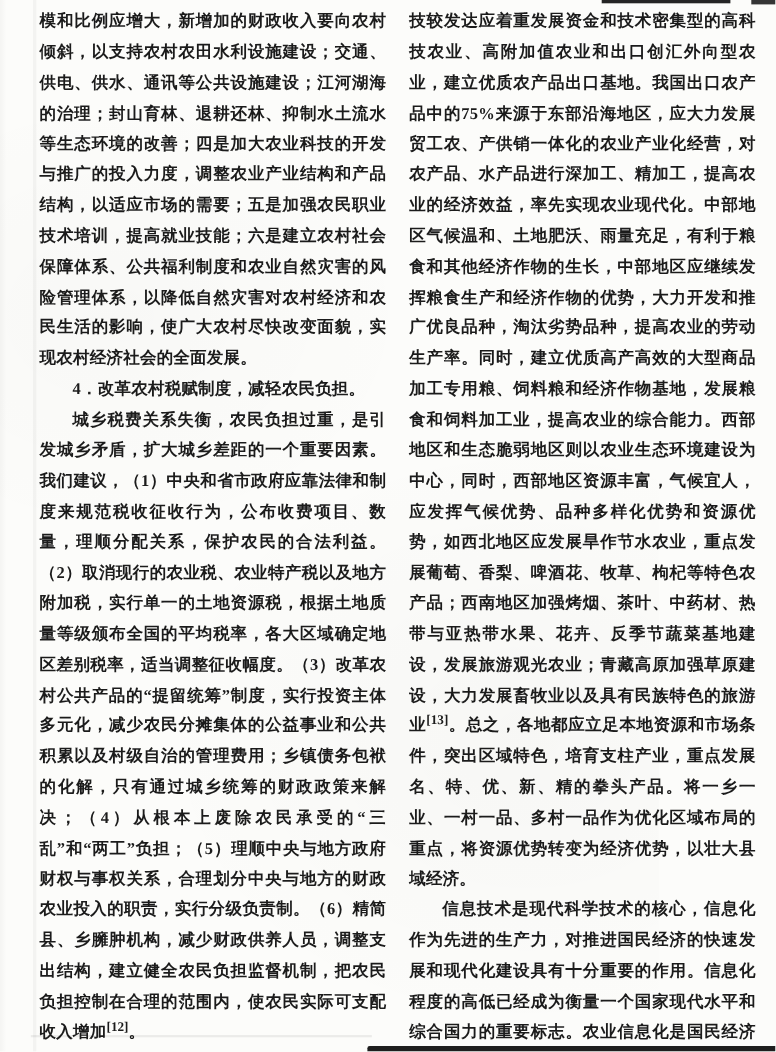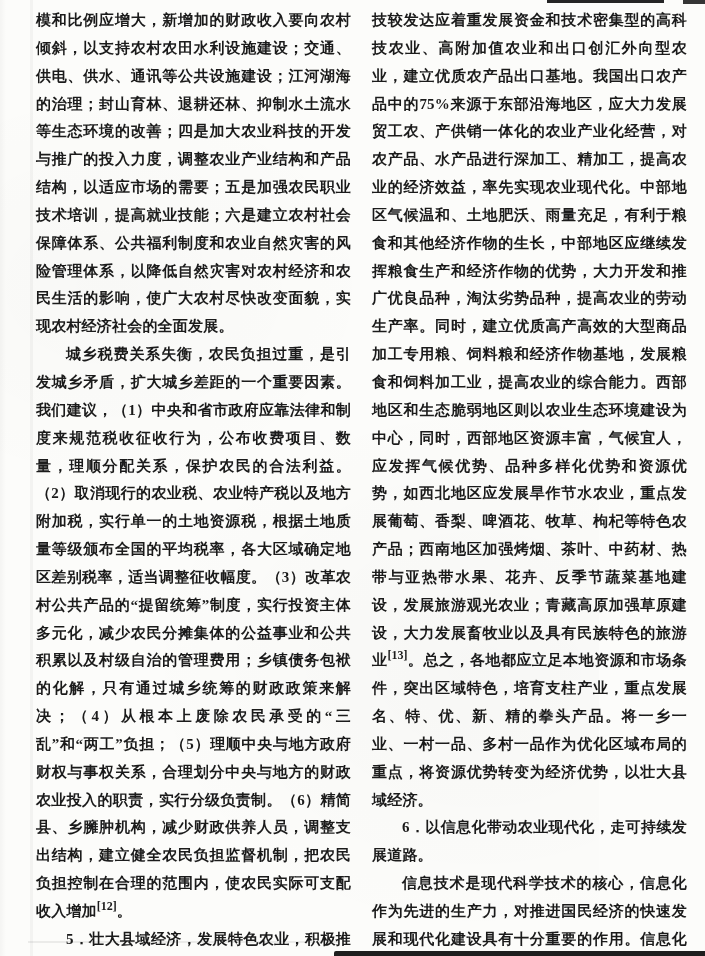--- a/index.html
+++ b/index.html
@@ -59,29 +59,29 @@
   <div class="artifact art-left-shadow"></div>
   <div class="artifact art-top-line"></div>
   <div class="artifact art-top-corner"></div>
   <div class="artifact art-bottom-bar"></div>
   <div class="artifact art-bottom-faint"></div>
 
   <div class="columns">
 
     <div class="col">
       <p class="noindent">模和比例应增大，新增加的财政收入要向农村倾斜，以支持农村农田水利设施建设；交通、供电、供水、通讯等公共设施建设；江河湖海的治理；封山育林、退耕还林、抑制水土流水等生态环境的改善；四是加大农业科技的开发与推广的投入力度，调整农业产业结构和产品结构，以适应市场的需要；五是加强农民职业技术培训，提高就业技能；六是建立农村社会保障体系、公共福利制度和农业自然灾害的风险管理体系，以降低自然灾害对农村经济和农民生活的影响，使广大农村尽快改变面貌，实现农村经济社会的全面发展。</p>
+      <p class="indent">4．改革农村税赋制度，减轻农民负担。</p>
       <p class="indent">
         <span>城乡税费关系失衡，农民负担过重，是引发城乡矛盾，扩大城乡差距的一个重要因素。我们建议，（1）中央和省市政府应靠法律和制度来规范税收征收行为，公布收费项目、数量，理顺分配关系，保护农民的合法利益。（2）取消现行的农业税、农业特产税以及地方附加税，实行单一的土地资源税，根据土地质量等级颁布全国的平均税率，各大区域确定地区差别税率，适当调整征收幅度。（3）改革农村公共产品的“提留统筹”制度，实行投资主体多元化，减少农民分摊集体的公益事业和公共积累以及村级自治的管理费用；乡镇债务包袱的化解，只有通过城乡统筹的财政政策来解决；（4）从根本上废除农民承受的“三乱”和“两工”负担；（5）理顺中央与地方政府财权与事权关系，合理划分中央与地方的财政农业投入的职责，实行分级负责制。（6）精简县、乡臃肿机构，减少财政供养人员，调整支出结构，建立健全农民负担监督机制，把农民负担控制在合理的范围内，使农民实际可支配收入增加</span><sup>[12]</sup><span>。</span>
       </p>
       <p class="indent">5．壮大县域经济，发展特色农业，积极推进农业产业化。</p>
 
     </div>
 
     <div class="col">
       <p class="noindent">
         <span>技较发达应着重发展资金和技术密集型的高科技农业、高附加值农业和出口创汇外向型农业，建立优质农产品出口基地。我国出口农产品中的75%来源于东部沿海地区，应大力发展贸工农、产供销一体化的农业产业化经营，对农产品、水产品进行深加工、精加工，提高农业的经济效益，率先实现农业现代化。中部地区气候温和、土地肥沃、雨量充足，有利于粮食和其他经济作物的生长，中部地区应继续发挥粮食生产和经济作物的优势，大力开发和推广优良品种，淘汰劣势品种，提高农业的劳动生产率。同时，建立优质高产高效的大型商品加工专用粮、饲料粮和经济作物基地，发展粮食和饲料加工业，提高农业的综合能力。西部地区和生态脆弱地区则以农业生态环境建设为中心，同时，西部地区资源丰富，气候宜人，应发挥气候优势、品种多样化优势和资源优势，如西北地区应发展旱作节水农业，重点发展葡萄、香梨、啤酒花、牧草、枸杞等特色农产品；西南地区加强烤烟、茶叶、中药材、热带与亚热带水果、花卉、反季节蔬菜基地建设，发展旅游观光农业；青藏高原加强草原建设，大力发展畜牧业以及具有民族特色的旅游业</span><sup>[13]</sup><span>。总之，各地都应立足本地资源和市场条件，突出区域特色，培育支柱产业，重点发展名、特、优、新、精的拳头产品。将一乡一业、一村一品、多村一品作为优化区域布局的重点，将资源优势转变为经济优势，以壮大县域经济。</span>
       </p>
-      <p class="indent">6．以信息化带动农业现代化，走可持续发展道路。</p>
       <p class="indent">信息技术是现代科学技术的核心，信息化作为先进的生产力，对推进国民经济的快速发展和现代化建设具有十分重要的作用。信息化程度的高低已经成为衡量一个国家现代水平和综合国力的重要标志。农业信息化是国民经济信息化的重要组成部分，是农业发展的最新阶段，如果说农业现代化的基本涵义是通过科学技术的渗透、工业部门的介入、现代要素的投入、市场机制的引入和社会化服务体系的建立，用现代工业装备农业、现代技术改造农业，现代管理方法管理农业、社会化服务体系服务农业的话，那么，信息化就是农业现代化的本质和核心。因为，它可以通过知识、信息、技术的大量注入，使农业基础设施装备现代化，农业技术操作自动化，农业经</p>
     </div>
 
   </div>
 </div>
 
 </body></html>

